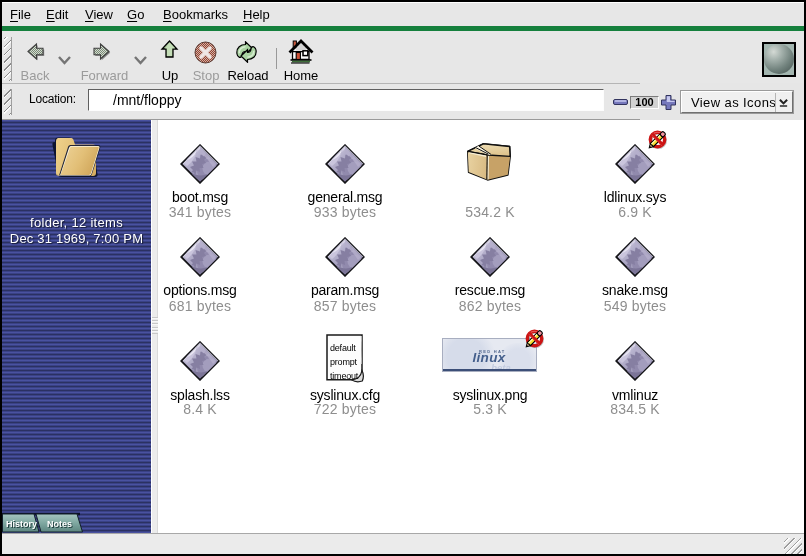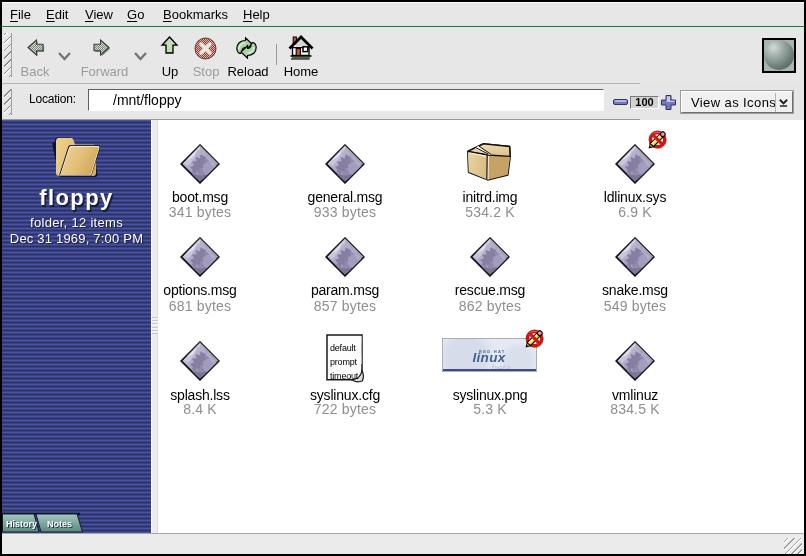--- a/index.html
+++ b/index.html
@@ -11,21 +11,21 @@
   text-decoration:underline;
 }
 #frame { position:absolute; left:0; top:0; width:806px; height:556px;
   border:2px solid #000; z-index:90; pointer-events:none; }
 .abs { position:absolute; }
 
 #menubar { position:absolute; left:0; top:2px; width:806px; height:24px; background:#e7e7e7; border-top:1px solid #fff; }
 #menubar span { position:absolute; top:4px; font-size:13px; color:#000; }
 #menubar u { text-decoration:underline; text-underline-offset:2px; }
 
-#toolbar { position:absolute; left:0; top:26px; width:806px; height:57px; background:#e7e7e7; border-top:1px solid #15803d; }
+#toolbar { position:absolute; left:0; top:26px; width:806px; height:57px; background:#e7e7e7; border-top:5px solid #15803d; }
 .tlabel { position:absolute; font-size:13px; color:#000; text-align:center; }
 .tlabel.dis { color:#9b9b9b; }
 
 .grip { position:absolute; width:7px;
   background:repeating-linear-gradient(315deg, #fcfcfc 0 1px, #8a8a8a 1px 2px, #e7e7e7 2px 5.5px); }
 
 #locbar { position:absolute; left:0; top:83px; width:640px; height:37px; background:#e7e7e7;
   border-top:1px solid #b5b5b5; border-bottom:1px solid #9a9a9a; }
 #locentry { position:absolute; left:88px; top:5px; width:516px; height:22px; background:#fff;
   border-top:1px solid #606060; border-left:1px solid #606060;
@@ -174,21 +174,20 @@
 
   <div id="main">
     <div id="sidebar">
       <svg class="abs" style="left:47px; top:12px;" width="54" height="48" viewBox="0 0 54 48">
         <path d="M6,10 C4,10 3,11 3.5,13 L9,42 C9.5,44 11,45 13,45 L46,45 C48,45 49,44 48.5,42 L44,16 C43.7,14 42.5,13 40.5,13 L25,13 L23.5,8 C23,6.3 22,5.5 20,5.5 L9,5.5 C7,5.5 6,6.5 6,8.5 Z" fill="#0e1430"></path>
         <path d="M7,9.5 L7,41 C7,43 8,44 10,44 L44,44 C46,44 47,43 47,41 L47,15.5 C47,13.5 46,12.5 44,12.5 L26,12.5 L24.5,8 C24,6.5 23,6 21.5,6 L9.5,6 C8,6 7,7.5 7,9.5 Z" fill="url(#foldback)"></path>
         <path d="M8,42.5 C8,43.5 9,44 10,43.5 L19,15 C19.5,13.5 20.5,13 22,13 L49,13 C51,13 51.7,14 51.2,16 L43,42 C42.4,44 41.5,44.5 39.5,44.5 L10,44.5 Z" fill="#0e1430" opacity="0.9"></path>
         <path d="M10,43 C9.5,43.8 10.2,44 11,43.5 L20,15.8 C20.5,14.3 21.5,14 23,14 L49,14 C50.3,14 50.8,14.7 50.4,16 L42.6,41.5 C42.1,43.1 41.3,43.6 39.6,43.6 L11,43.6 Z" fill="#fdf6e0"></path>
         <path d="M11.5,43 L20.8,16.5 C21.3,15.1 22.2,14.8 23.5,14.8 L48.7,14.8 C49.7,14.8 50,15.3 49.7,16.3 L42,41.3 C41.6,42.6 40.9,43 39.6,43 Z" fill="url(#foldfront)"></path>
       </svg>
-      <div class="title" style="top:64.5px;">floppy</div>
       <div class="sub" style="top:95px; letter-spacing:0.3px;">folder, 12 items</div>
       <div class="sub" style="top:111px; letter-spacing:0.2px;">Dec 31 1969, 7:00 PM</div>
       <svg class="abs" style="left:0px; top:392px;" width="90" height="21" viewBox="0 0 90 21">
         <path d="M0,2 L78,2" stroke="#0c1028" stroke-width="2.4"></path>
         <path d="M0.5,2 L32,2 L37,20 L0.5,20 Z" fill="url(#tabg)" stroke="#13202a" stroke-width="1"></path>
         <path d="M34,2 L75,2 L80.5,20 L39,20 Z" fill="url(#tabg)" stroke="#13202a" stroke-width="1"></path>
         <text x="5" y="15.5" font-size="9" font-weight="bold" font-family="Liberation Sans, sans-serif" fill="#1c3a3a">History</text>
         <text x="4" y="14.5" font-size="9" font-weight="bold" font-family="Liberation Sans, sans-serif" fill="#ffffff">History</text>
         <text x="46" y="15.5" font-size="9" font-weight="bold" font-family="Liberation Sans, sans-serif" fill="#1c3a3a">Notes</text>
         <text x="45" y="14.5" font-size="9" font-weight="bold" font-family="Liberation Sans, sans-serif" fill="#ffffff">Notes</text>
@@ -220,21 +219,20 @@
         <path d="M22.2,14.4 L21.8,38.6" stroke="#101010" stroke-width="1.1"></path>
       </svg>
       <svg class="abs" style="left:457px; top:24px" width="40" height="40">
           <use href="#dia"></use>
         </svg>
       <svg class="abs" style="left:489px; top:10px" width="21" height="19">
           <use href="#emb"></use>
         </svg>
       <div class="fname" style="left:-33px; top:69px">boot.msg</div>
       <div class="fname" style="left:112px; top:69px">general.msg</div>
-      <div class="fname" style="left:257px; top:69px">initrd.img</div>
       <div class="fname" style="left:402px; top:69px">ldlinux.sys</div>
       <div class="fsize" style="left:-33px; top:84px">341 bytes</div>
       <div class="fsize" style="left:112px; top:84px">933 bytes</div>
       <div class="fsize" style="left:257px; top:84px">534.2 K</div>
       <div class="fsize" style="left:402px; top:84px">6.9 K</div>
 
       <svg class="abs" style="left:22px; top:117px" width="40" height="40">
           <use href="#dia"></use>
         </svg>
       <svg class="abs" style="left:167px; top:117px" width="40" height="40">

